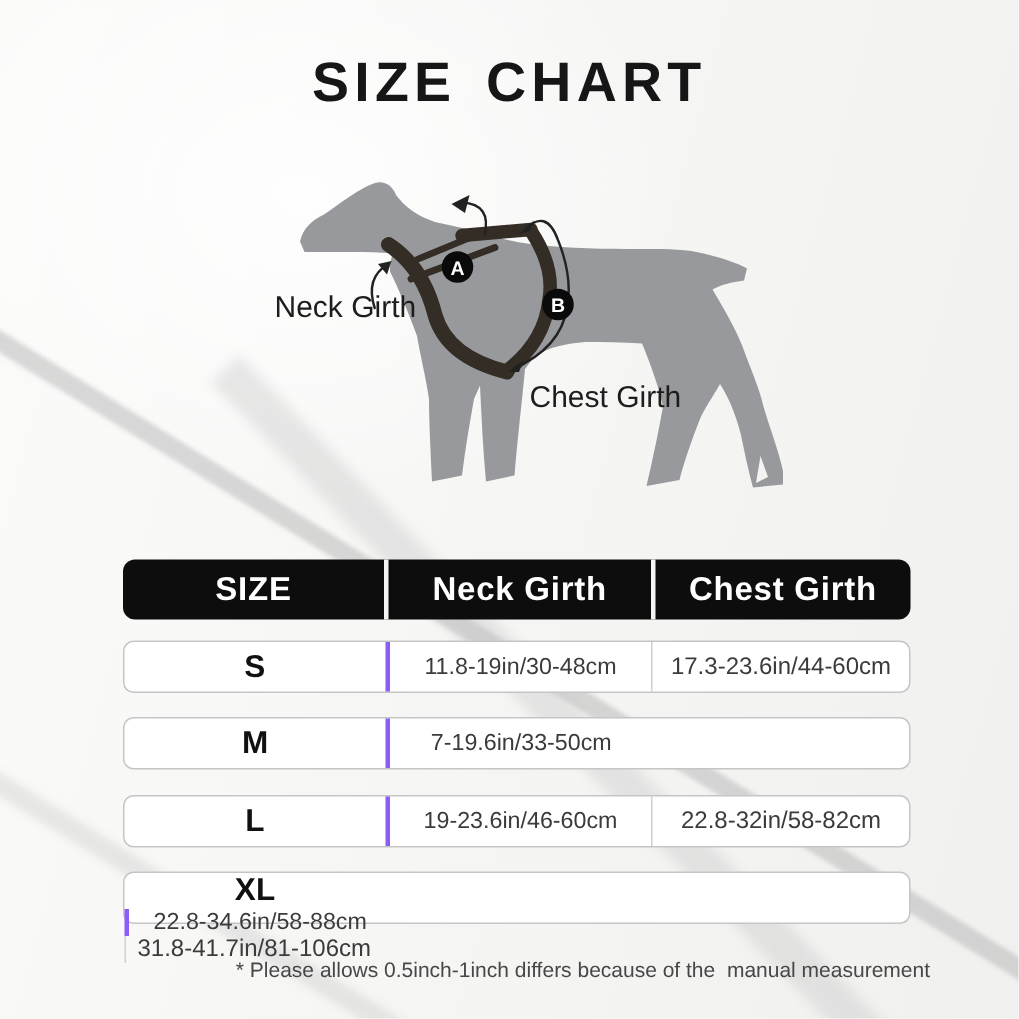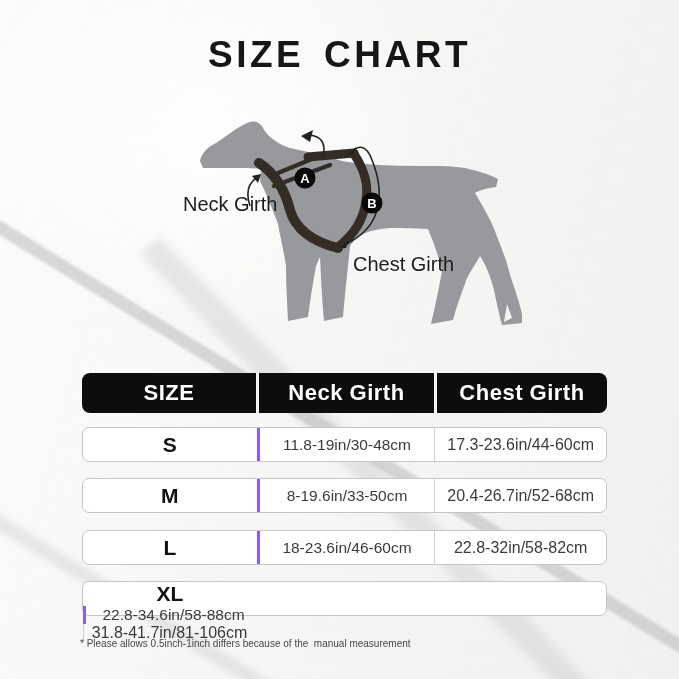--- a/index.html
+++ b/index.html
@@ -49,21 +49,21 @@
     background:#ffffff;border:1px solid #c5c5c6;border-radius:7px;display:flex;
   }
   .trow .cell{display:flex;align-items:center;justify-content:center;box-sizing:border-box;}
   .trow .cell:nth-child(1){width:174px;font-size:21px;font-weight:700;color:#111;}
   .trow .cell:nth-child(2){width:178px;border-left:3px solid #8b5cf6;font-size:15.5px;color:#3b3b3b;}
   .trow .cell:nth-child(3){width:172px;border-left:1px solid #cfcfcf;font-size:16px;color:#3b3b3b;}
   .trow.r0{top:54px;} .trow.r1{top:105px;} .trow.r2{top:157px;} .trow.r3{top:208px;flex-direction:column;}
 
   .footnote{
     position:absolute;left:80px;top:638px;width:540px;
-    font-size:10px;color:#474747;white-space:pre-wrap;
+    font-size:14px;color:#474747;white-space:pre-wrap;text-align:right;
   }
 </style>
 </head>
 <body>
 
 <div class="screen">
 
   <div class="glow"></div>
   <div class="streak s1"></div>
   <div class="streak s2"></div>
@@ -159,26 +159,25 @@
       <div class="hcell">Chest Girth</div>
     </div>
 
     <div class="trow r0">
       <div class="cell">S</div>
       <div class="cell">11.8-19in/30-48cm</div>
       <div class="cell">17.3-23.6in/44-60cm</div>
     </div>
     <div class="trow r1">
       <div class="cell">M</div>
-      <div class="cell">8-19.6in/33-50cm</div>
-      <div class="cell">20.4-26.7in/52-68cm</div>
+      <div class="cell">7-19.6in/33-50cm</div>
     </div>
     <div class="trow r2">
       <div class="cell">L</div>
-      <div class="cell">18-23.6in/46-60cm</div>
+      <div class="cell">19-23.6in/46-60cm</div>
       <div class="cell">22.8-32in/58-82cm</div>
     </div>
     <div class="trow r3">
       <div class="cell">XL</div>
       <div class="cell">22.8-34.6in/58-88cm</div>
       <div class="cell">31.8-41.7in/81-106cm</div>
     </div>
   </div>
 
   <div class="footnote">* Please allows 0.5inch-1inch differs because of the  manual measurement</div>

